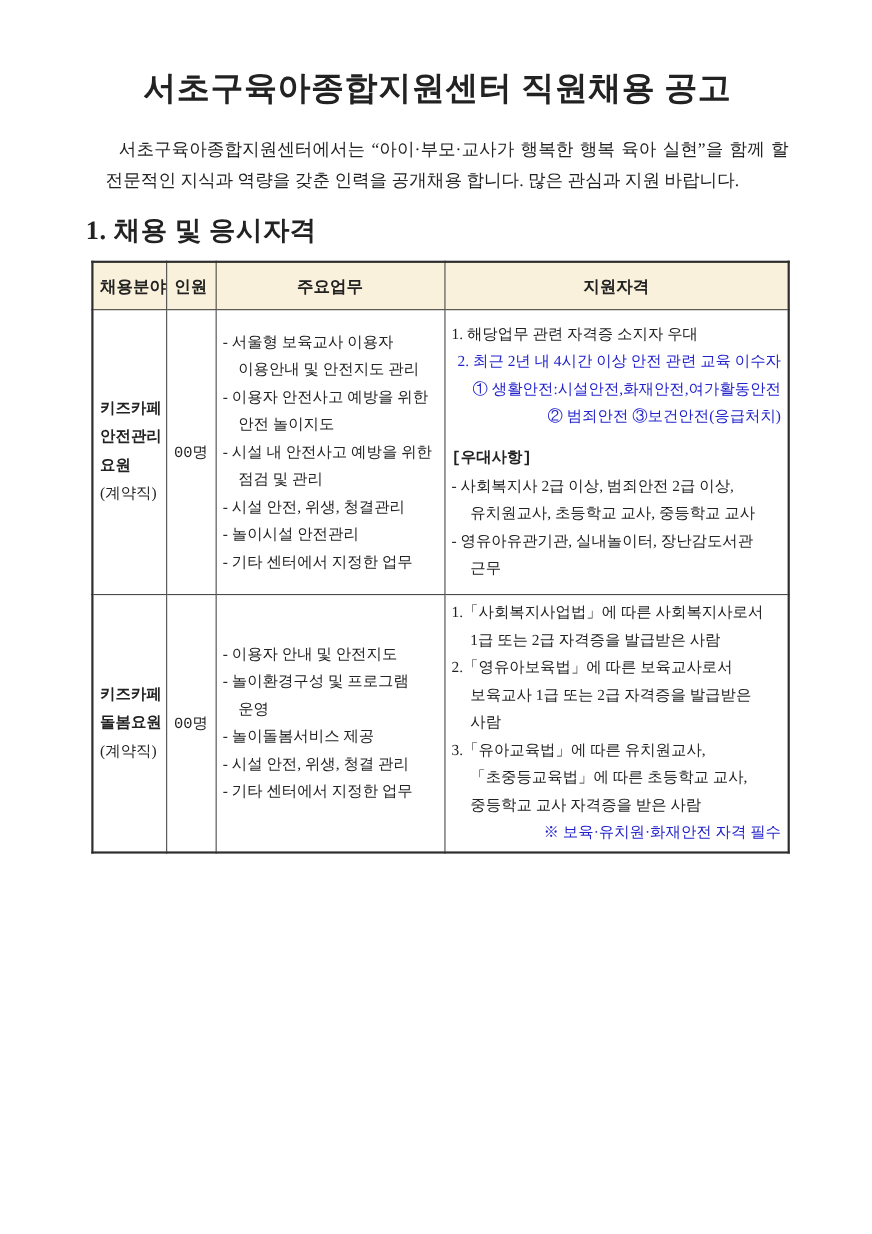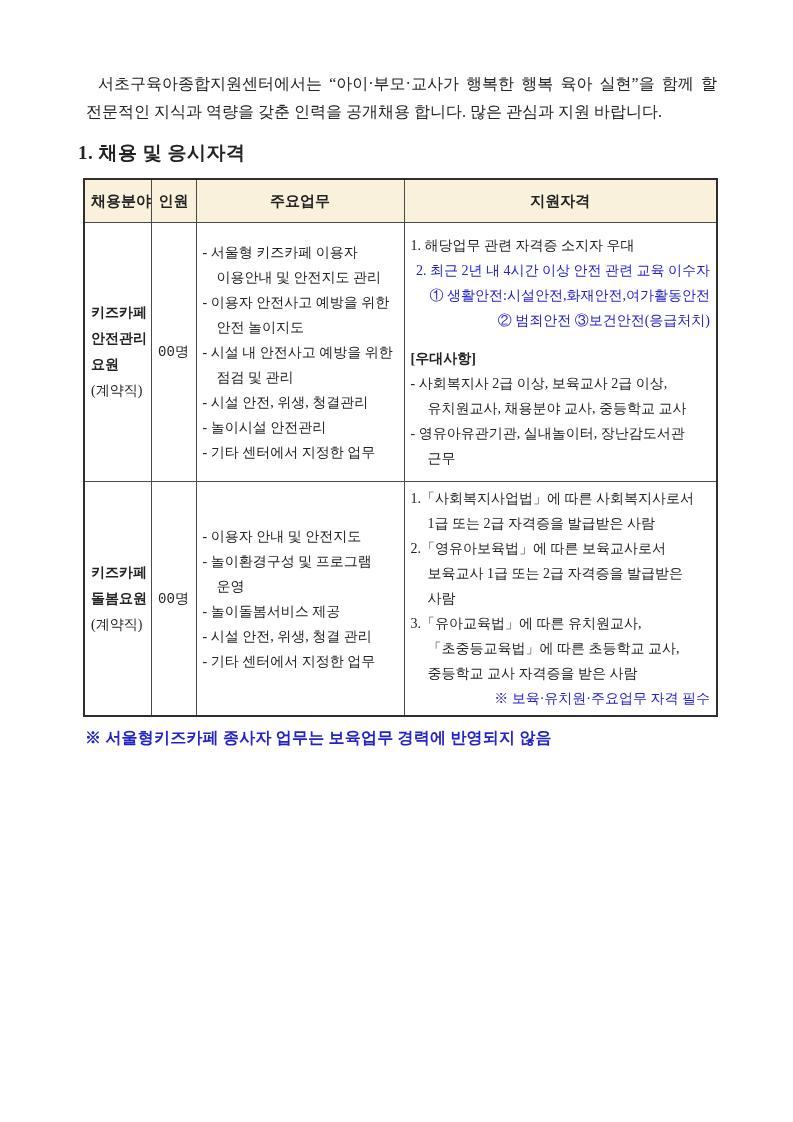--- a/index.html
+++ b/index.html
@@ -15,37 +15,37 @@
   }
   .title{
     text-align:center;
     font-size:30px;
     font-weight:bold;
     line-height:53px;
     letter-spacing:0.5px;
     margin:0;
   }
   .intro{
-    margin:16px 0 0 8px;
+    margin:16px 0 0 18px;
     font-size:16px;
     line-height:28px;
     text-align:justify;
     text-indent:12px;
     word-break:keep-all;
   }
   .sign-block{
     margin-top:10px;
     text-align:right;
     font-size:16px;
     line-height:27px;
     padding-right:6px;
   }
   .section-heading{
     margin:14px 0 0 0;
-    font-size:19px;
+    font-size:24px;
     font-weight:bold;
     letter-spacing:0.5px;
   }
   table.recruit{
     margin-top:12px;
     border-collapse:collapse;
     table-layout:fixed;
     width:633px;
     margin-left:5px;
     border:2px solid #2e2e2e;
@@ -77,37 +77,38 @@
   .field-sub{font-weight:normal;}
   td.cell-count{text-align:center;font-family:Liberation Mono, monospace;}
   td.cell-duty{padding-left:16px;line-height:25px;}
   td.cell-qual{padding-left:7px;padding-right:4px;line-height:25px;}
   .li-plain{
     padding-left:14px;
     text-indent:-14px;
   }
   .q-line{}
   .q-line.blue{color:var(--accent,#2222cc);text-align:right;}
-  .q-line.bold{font-weight:bold;}
+  .q-line.bold{font-weight:bold;font-family:Liberation Mono, monospace;}
   .q-line.ind1{padding-left:14px;}
   .q-line.hang{padding-left:17px;text-indent:-17px;}
   .q-line.spacer{height:13px;}
   .footnote{
     margin:11px 0 0 7px;
     font-size:16px;
     font-weight:bold;
     color:var(--accent,#2222cc);
     letter-spacing:0.2px;
   }
 </style>
 </head>
 <body>
 
 <div class="page">
 
+  <h1 class="title">서초구육아종합지원센터 직원채용 공고</h1>
 
   <p class="intro">서초구육아종합지원센터에서는 “아이·부모·교사가 행복한 행복 육아 실현”을 함께 할 전문적인 지식과 역량을 갖춘 인력을 공개채용 합니다. 많은 관심과 지원 바랍니다.</p>
 
 
   <h2 class="section-heading">1. 채용 및 응시자격</h2>
 
   <table class="recruit">
     <colgroup>
       <col class="c-field">
         <col class="c-count">
@@ -125,35 +126,35 @@
     <tbody>
       <tr class="row-1">
         <td class="cell-field">
           <div class="field-name">키즈카페
 안전관리
 요원</div>
           <div class="field-sub">(계약직)</div>
         </td>
         <td class="cell-count">00명</td>
         <td class="cell-duty">
-            <div class="li-plain">- 서울형 키즈카페 이용자 이용안내 및 안전지도 관리</div>
+            <div class="li-plain">- 서울형 보육교사 이용자 이용안내 및 안전지도 관리</div>
             <div class="li-plain">- 이용자 안전사고 예방을 위한 안전 놀이지도</div>
             <div class="li-plain">- 시설 내 안전사고 예방을 위한 점검 및 관리</div>
             <div class="li-plain">- 시설 안전, 위생, 청결관리</div>
             <div class="li-plain">- 놀이시설 안전관리</div>
             <div class="li-plain">- 기타 센터에서 지정한 업무</div>
           </td>
         <td class="cell-qual">
             <div class="q-line hang">1. 해당업무 관련 자격증 소지자 우대</div>
             <div class="q-line blue hang">2. 최근 2년 내 4시간 이상 안전 관련 교육 이수자</div>
             <div class="q-line blue ind1">① 생활안전:시설안전,화재안전,여가활동안전</div>
             <div class="q-line blue ind1">② 범죄안전 ③보건안전(응급처치)</div>
             <div class="q-line spacer"></div>
             <div class="q-line bold">[우대사항]</div>
-            <div class="q-line hang">- 사회복지사 2급 이상, 보육교사 2급 이상, 유치원교사, 채용분야 교사, 중등학교 교사</div>
+            <div class="q-line hang">- 사회복지사 2급 이상, 범죄안전 2급 이상, 유치원교사, 초등학교 교사, 중등학교 교사</div>
             <div class="q-line hang">- 영유아유관기관, 실내놀이터, 장난감도서관 근무</div>
           </td>
       </tr>
       <tr class="row-2">
         <td class="cell-field">
           <div class="field-name">키즈카페
 돌봄요원</div>
           <div class="field-sub">(계약직)</div>
         </td>
         <td class="cell-count">00명</td>
@@ -161,21 +162,20 @@
             <div class="li-plain">- 이용자 안내 및 안전지도</div>
             <div class="li-plain">- 놀이환경구성 및 프로그램 운영</div>
             <div class="li-plain">- 놀이돌봄서비스 제공</div>
             <div class="li-plain">- 시설 안전, 위생, 청결 관리</div>
             <div class="li-plain">- 기타 센터에서 지정한 업무</div>
           </td>
         <td class="cell-qual">
             <div class="q-line hang">1.「사회복지사업법」에 따른 사회복지사로서 1급 또는 2급 자격증을 발급받은 사람</div>
             <div class="q-line hang">2.「영유아보육법」에 따른 보육교사로서 보육교사 1급 또는 2급 자격증을 발급받은 사람</div>
             <div class="q-line hang">3.「유아교육법」에 따른 유치원교사, 「초중등교육법」에 따른 초등학교 교사, 중등학교 교사 자격증을 받은 사람</div>
-            <div class="q-line blue hang">※ 보육·유치원·주요업무 자격 필수</div>
+            <div class="q-line blue hang">※ 보육·유치원·화재안전 자격 필수</div>
           </td>
       </tr>
     </tbody>
   </table>
 
-  <p class="footnote">※ 서울형키즈카페 종사자 업무는 보육업무 경력에 반영되지 않음</p>
 
 </div>
 
 </body></html>

